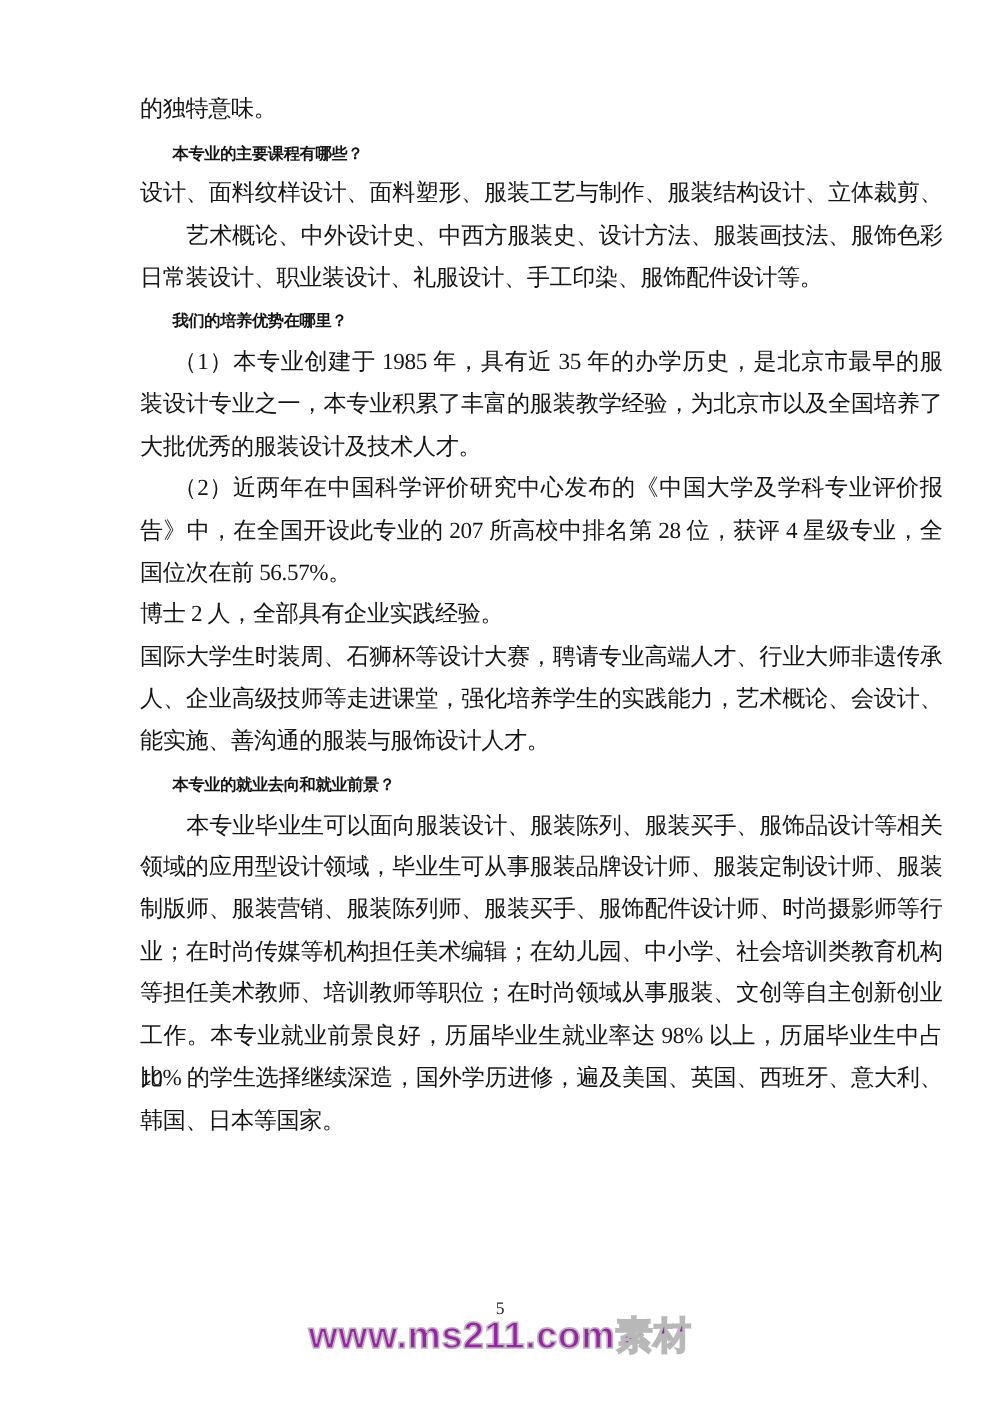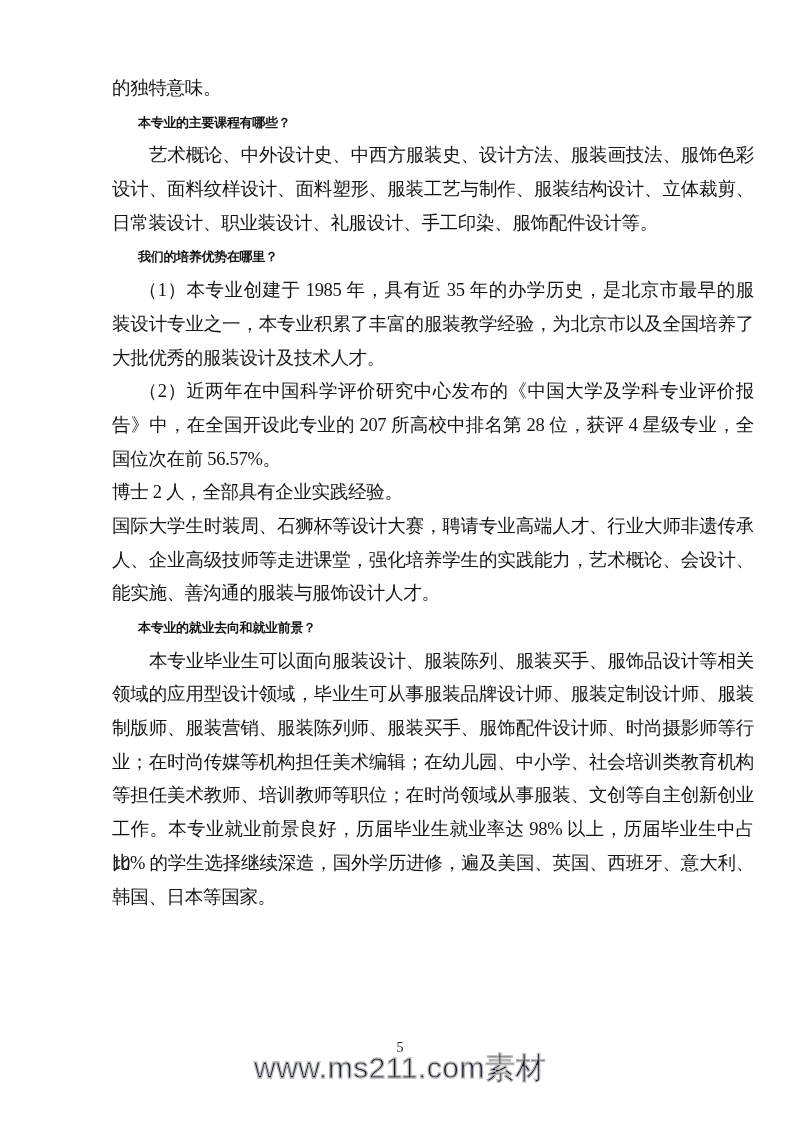--- a/index.html
+++ b/index.html
@@ -54,42 +54,42 @@
     color: #222;
     z-index: 3;
   }
   .watermark {
     position: absolute;
     top: 1048px;
     left: 0;
     width: 100%;
     text-align: center;
     font-family: "Liberation Sans", "DejaVu Sans", sans-serif;
-    font-weight: normal;
+    font-weight: bold;
     font-size: 30px;
     letter-spacing: 0.5px;
-    color: #0f172a;
+    color: #a21caf;
     -webkit-text-stroke: 1.3px #b8b8b8;
     z-index: 2;
   }
 </style>
 </head>
 <body>
 
 <div class="page">
   <div class="doc">
       <div class="block continuation">
         <div class="line">的独特意味。</div>
       </div>
       <div class="block heading">
         <div class="line heading-line">本专业的主要课程有哪些？</div>
       </div>
       <div class="block paragraph">
+        <div class="line fill">设计、面料纹样设计、面料塑形、服装工艺与制作、服装结构设计、立体裁剪、</div>
         <div class="line ind fill">艺术概论、中外设计史、中西方服装史、设计方法、服装画技法、服饰色彩</div>
-        <div class="line fill">设计、面料纹样设计、面料塑形、服装工艺与制作、服装结构设计、立体裁剪、</div>
         <div class="line">日常装设计、职业装设计、礼服设计、手工印染、服饰配件设计等。</div>
       </div>
       <div class="block heading">
         <div class="line heading-line">我们的培养优势在哪里？</div>
       </div>
       <div class="block paragraph">
         <div class="line ind-paren fill">（1）本专业创建于 1985 年，具有近 35 年的办学历史，是北京市最早的服</div>
         <div class="line fill">装设计专业之一，本专业积累了丰富的服装教学经验，为北京市以及全国培养了</div>
         <div class="line">大批优秀的服装设计及技术人才。</div>
       </div>

